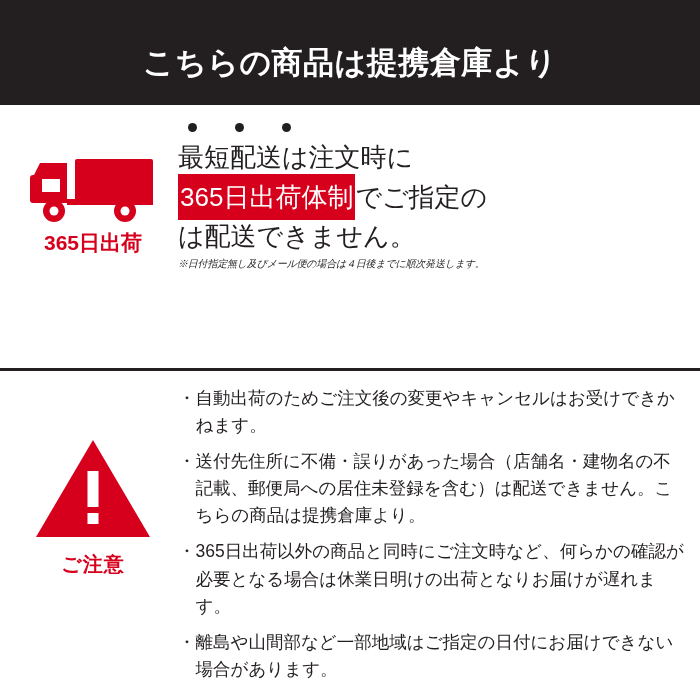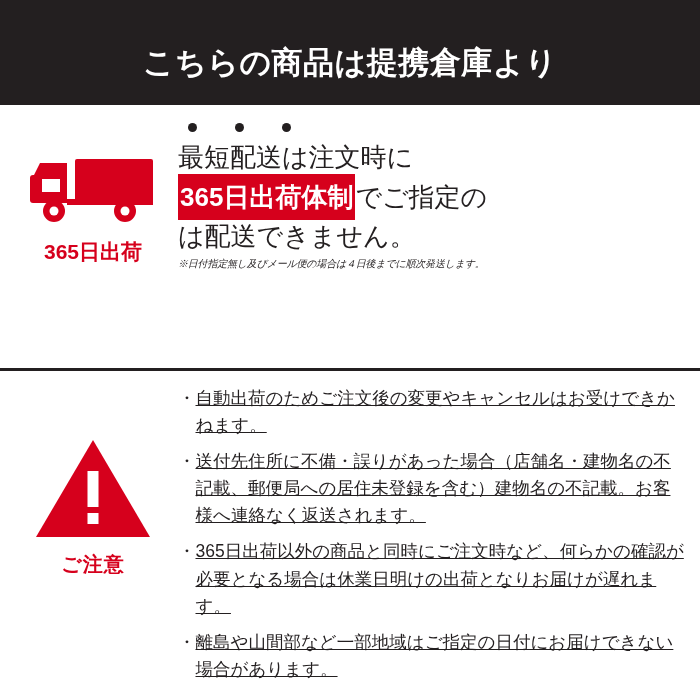--- a/index.html
+++ b/index.html
@@ -51,21 +51,21 @@
     flex-direction: column;
     align-items: center;
     justify-content: flex-start;
     padding-top: 38px;
   }
   .truck-svg { display: block; }
   .truck-label {
     color: #d6001c;
     font-size: 21px;
     font-weight: bold;
-    margin-top: 9px;
+    margin-top: 0;
     letter-spacing: 0px;
     white-space: nowrap;
   }
 
   .mid-text {
     flex: 1 1 auto;
     padding-right: 6px;
     padding-top: 8px;
     display: flex;
     flex-direction: column;
@@ -83,21 +83,21 @@
   }
   .mid-line {
     font-size: 26px;
     color: #231f20;
     line-height: 1.52;
     white-space: nowrap;
   }
   .hl {
     background: #d6001c;
     color: #ffffff;
-    font-weight: bold;
+    font-weight: normal;
     padding: 8px 2px;
   }
   .note {
     font-size: 10px;
     color: #231f20;
     margin-top: 0;
     white-space: nowrap;
     letter-spacing: -0.2px;
     font-style: italic;
   }
@@ -133,21 +133,21 @@
     display: flex;
     font-size: 17.5px;
     color: #231f20;
     line-height: 1.55;
     margin-bottom: 9px;
   }
   .c-bullet {
     flex: 0 0 14px;
     text-align: left;
   }
-  .c-text { flex: 1 1 auto; text-decoration: underline; }
+  .c-text { flex: 1 1 auto; }
 </style>
 </head>
 <body>
 
 <div class="banner">
 
   <div class="header">
     <div class="header-line">こちらの商品は提携倉庫より</div>
   </div>
 
@@ -202,21 +202,21 @@
       <div class="caution-label">ご注意</div>
     </div>
 
     <div class="caution-list">
       <div class="c-item">
         <span class="c-bullet">・</span>
         <span class="c-text">自動出荷のためご注文後の変更やキャンセルはお受けできかねます。</span>
       </div>
       <div class="c-item">
         <span class="c-bullet">・</span>
-        <span class="c-text">送付先住所に不備・誤りがあった場合（店舗名・建物名の不記載、郵便局への居住未登録を含む）建物名の不記載。お客様へ連絡なく返送されます。</span>
+        <span class="c-text">送付先住所に不備・誤りがあった場合（店舗名・建物名の不記載、郵便局への居住未登録を含む）は配送できません。こちらの商品は提携倉庫より。</span>
       </div>
       <div class="c-item">
         <span class="c-bullet">・</span>
         <span class="c-text">365日出荷以外の商品と同時にご注文時など、何らかの確認が必要となる場合は休業日明けの出荷となりお届けが遅れます。</span>
       </div>
       <div class="c-item">
         <span class="c-bullet">・</span>
         <span class="c-text">離島や山間部など一部地域はご指定の日付にお届けできない場合があります。</span>
       </div>
     </div>

